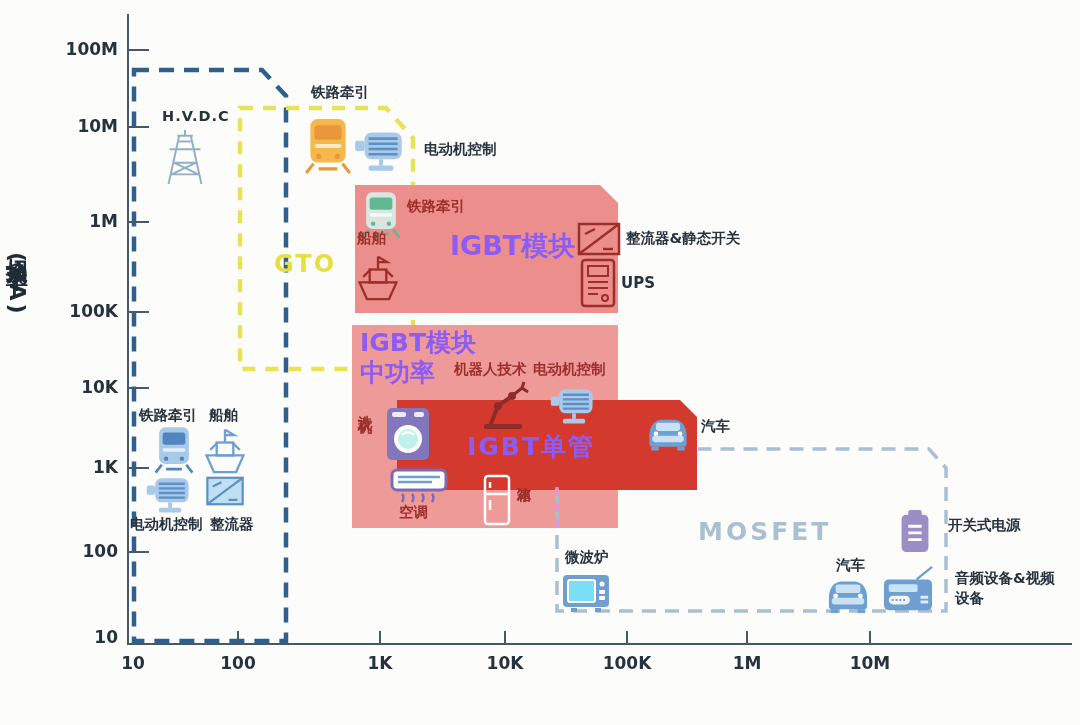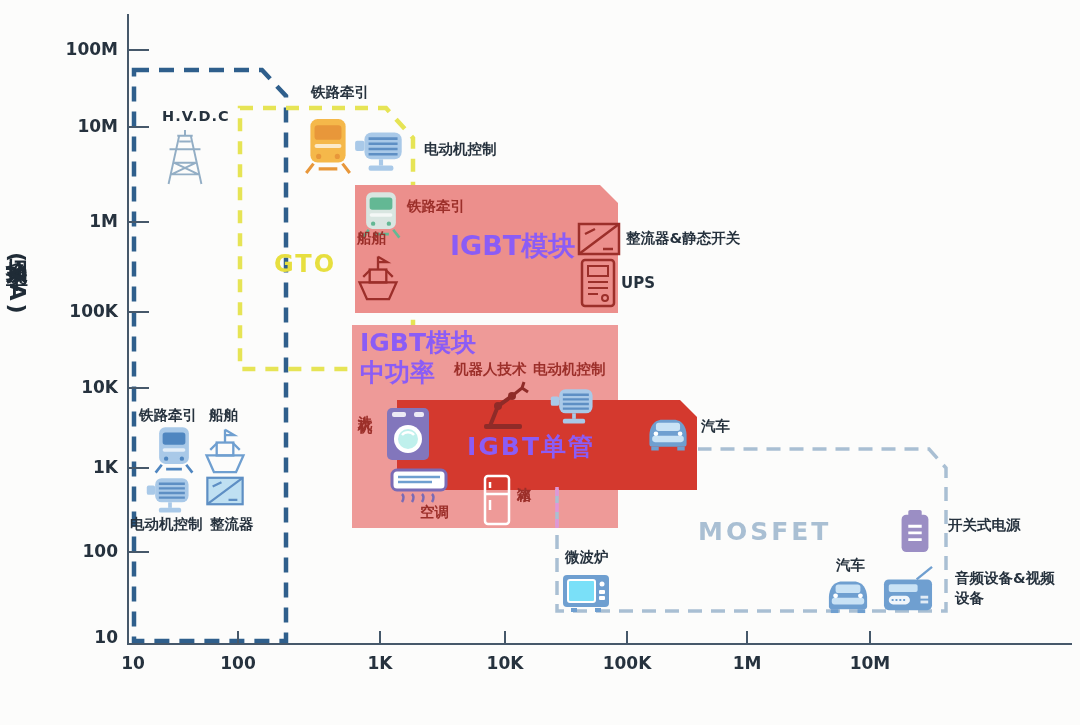--- a/index.html
+++ b/index.html
@@ -237,21 +237,21 @@
   <svg class="icon" style="left:548px;top:380px;width:52px;height:48px;--c1:#a9c9e8;--c2:#5e8fc4;">
       <use href="#s-motor"></use>
     </svg>
   <div class="lblr vert" style="left:355px;top:403px;height:66px;">洗衣机</div>
   <svg class="icon" style="left:384px;top:406px;width:48px;height:56px;--c1:#8276bc;--c2:#bff0ec;">
       <use href="#s-washer"></use>
     </svg>
   <svg class="icon" style="left:390px;top:468px;width:58px;height:36px;--c1:#7b6bb5;--c2:#6f9fd0;">
       <use href="#s-ac"></use>
     </svg>
-  <div class="lblr" style="left:420px;top:503px;">空调</div>
+  <div class="lblr" style="left:399px;top:503px;">空调</div>
 
   <svg class="icon" style="left:482px;top:474px;width:30px;height:52px;--c3:#ffffff;">
       <use href="#s-fridge"></use>
     </svg>
   <div class="lblr vert" style="left:514px;top:475px;height:44px;">冰箱</div>
   <svg class="icon" style="left:642px;top:410px;width:52px;height:42px;--c1:#6f9fd0;--c2:#c9e2f5;">
       <use href="#s-car"></use>
     </svg>
   <div class="lbl" style="left:701px;top:417px;">汽车</div>
 

